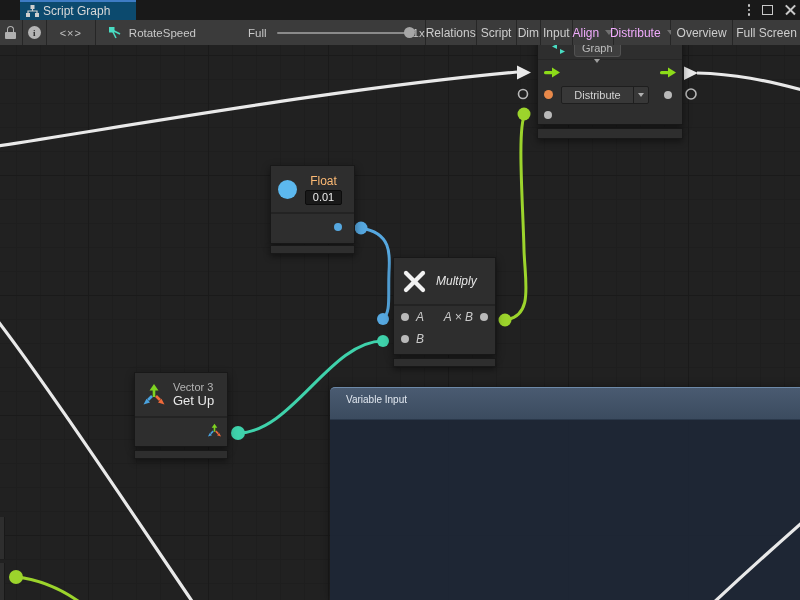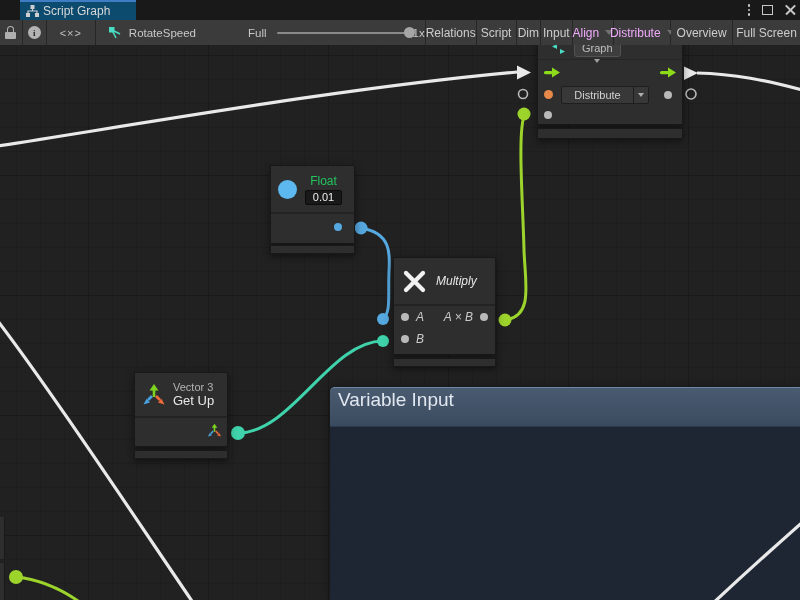--- a/index.html
+++ b/index.html
@@ -69,21 +69,21 @@
   .nfooter { position:absolute; background:#2e2e2e; border:1px solid #181818;
              box-shadow:0 3px 6px rgba(0,0,0,0.4); z-index:10; }
   .nheader { border-bottom:2px solid #232323; display:flex; align-items:center; }
   .pdot { border-radius:50%; display:inline-block; }
 
   
   .float-node { left:270px; top:120px; width:85px; height:79px; }
   .float-node .nheader { height:48px; padding:0 8px 0 7px; gap:8px; }
   .float-ic { width:19px; height:19px; border-radius:50%; background:#5cb8ee; flex:none; }
   .float-col { display:flex; flex-direction:column; align-items:center; gap:2px; }
-  .float-title { color:#22c55e; font-size:12px; }
+  .float-title { color:#fdba74; font-size:12px; }
   .float-val { width:37px; height:15px; background:#191919; border:1px solid #0c0c0c;
                color:#ececec; font-size:11px; text-align:center; line-height:13px;
                border-radius:2px; }
   .float-body { position:relative; height:27px; }
   .float-port { position:absolute; left:63px; top:9px; width:8px; height:8px; background:#56a8e0; }
   .float-footer { left:270px; top:200px; width:85px; height:9px; }
 
   
   .mul-node { left:393px; top:212px; width:103px; height:98px;font-style:italic; }
   .mul-node .nheader { height:48px; padding:0 8px; gap:9px; }
@@ -129,24 +129,24 @@
                    border-right:3.5px solid transparent; border-top:4.5px solid #b0b0b0; }
   .grow2 .sp { flex:1; }
   .grow2 .gray-dot.right { margin-right:10px; }
   .grow3 { height:20px; display:flex; align-items:center; padding-left:6px; }
   .graph-footer { left:537px; top:83px; width:146px; height:11px; }
 
   
   .panel { position:absolute; left:330px; top:342px; width:470px; height:213px;
            z-index:3; border-top-left-radius:5px;
            background:rgba(30,39,54,0.93); box-shadow:0 0 10px rgba(0,0,0,0.4); }
-  .panel-header { height:40px; border-top-left-radius:5px;
+  .panel-header { height:33px; border-top-left-radius:5px;
            background:linear-gradient(#4a5b71,#3b4b5f);
            border-top:1px solid #6d89a8; border-bottom:1px solid #2b394b;
-           color:#e2e8f0; font-size:19px; line-height:24px; padding-left:8px; }
+           color:#e2e8f0; font-size:10px; line-height:24px; padding-left:16px; }
 
   
   .sliver { position:absolute; left:0; width:5px; background:#2e2e2e;
             border-right:1px solid #191919; z-index:10; }
   .sliver.s1 { top:472px; height:42px; }
   .sliver.s2 { top:518px; height:82px; }
 </style>
 </head>
 <body>
 

